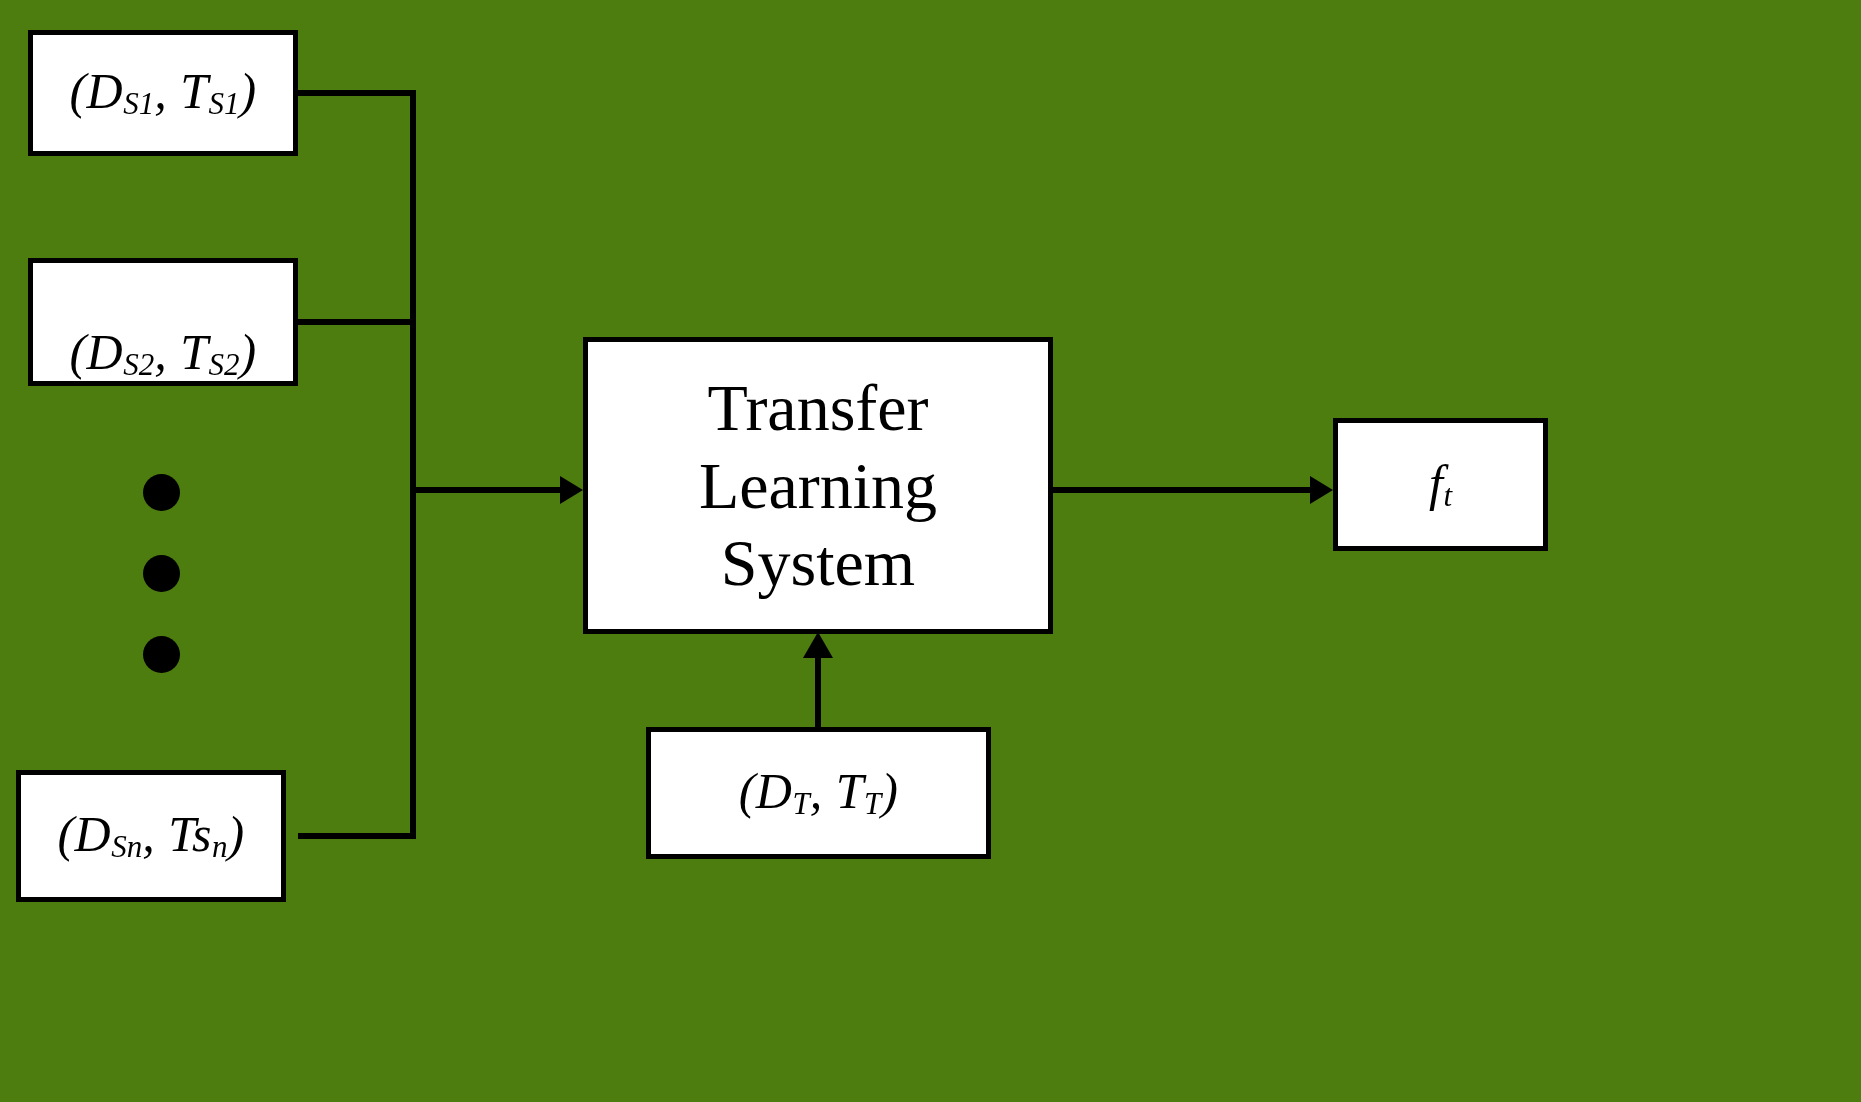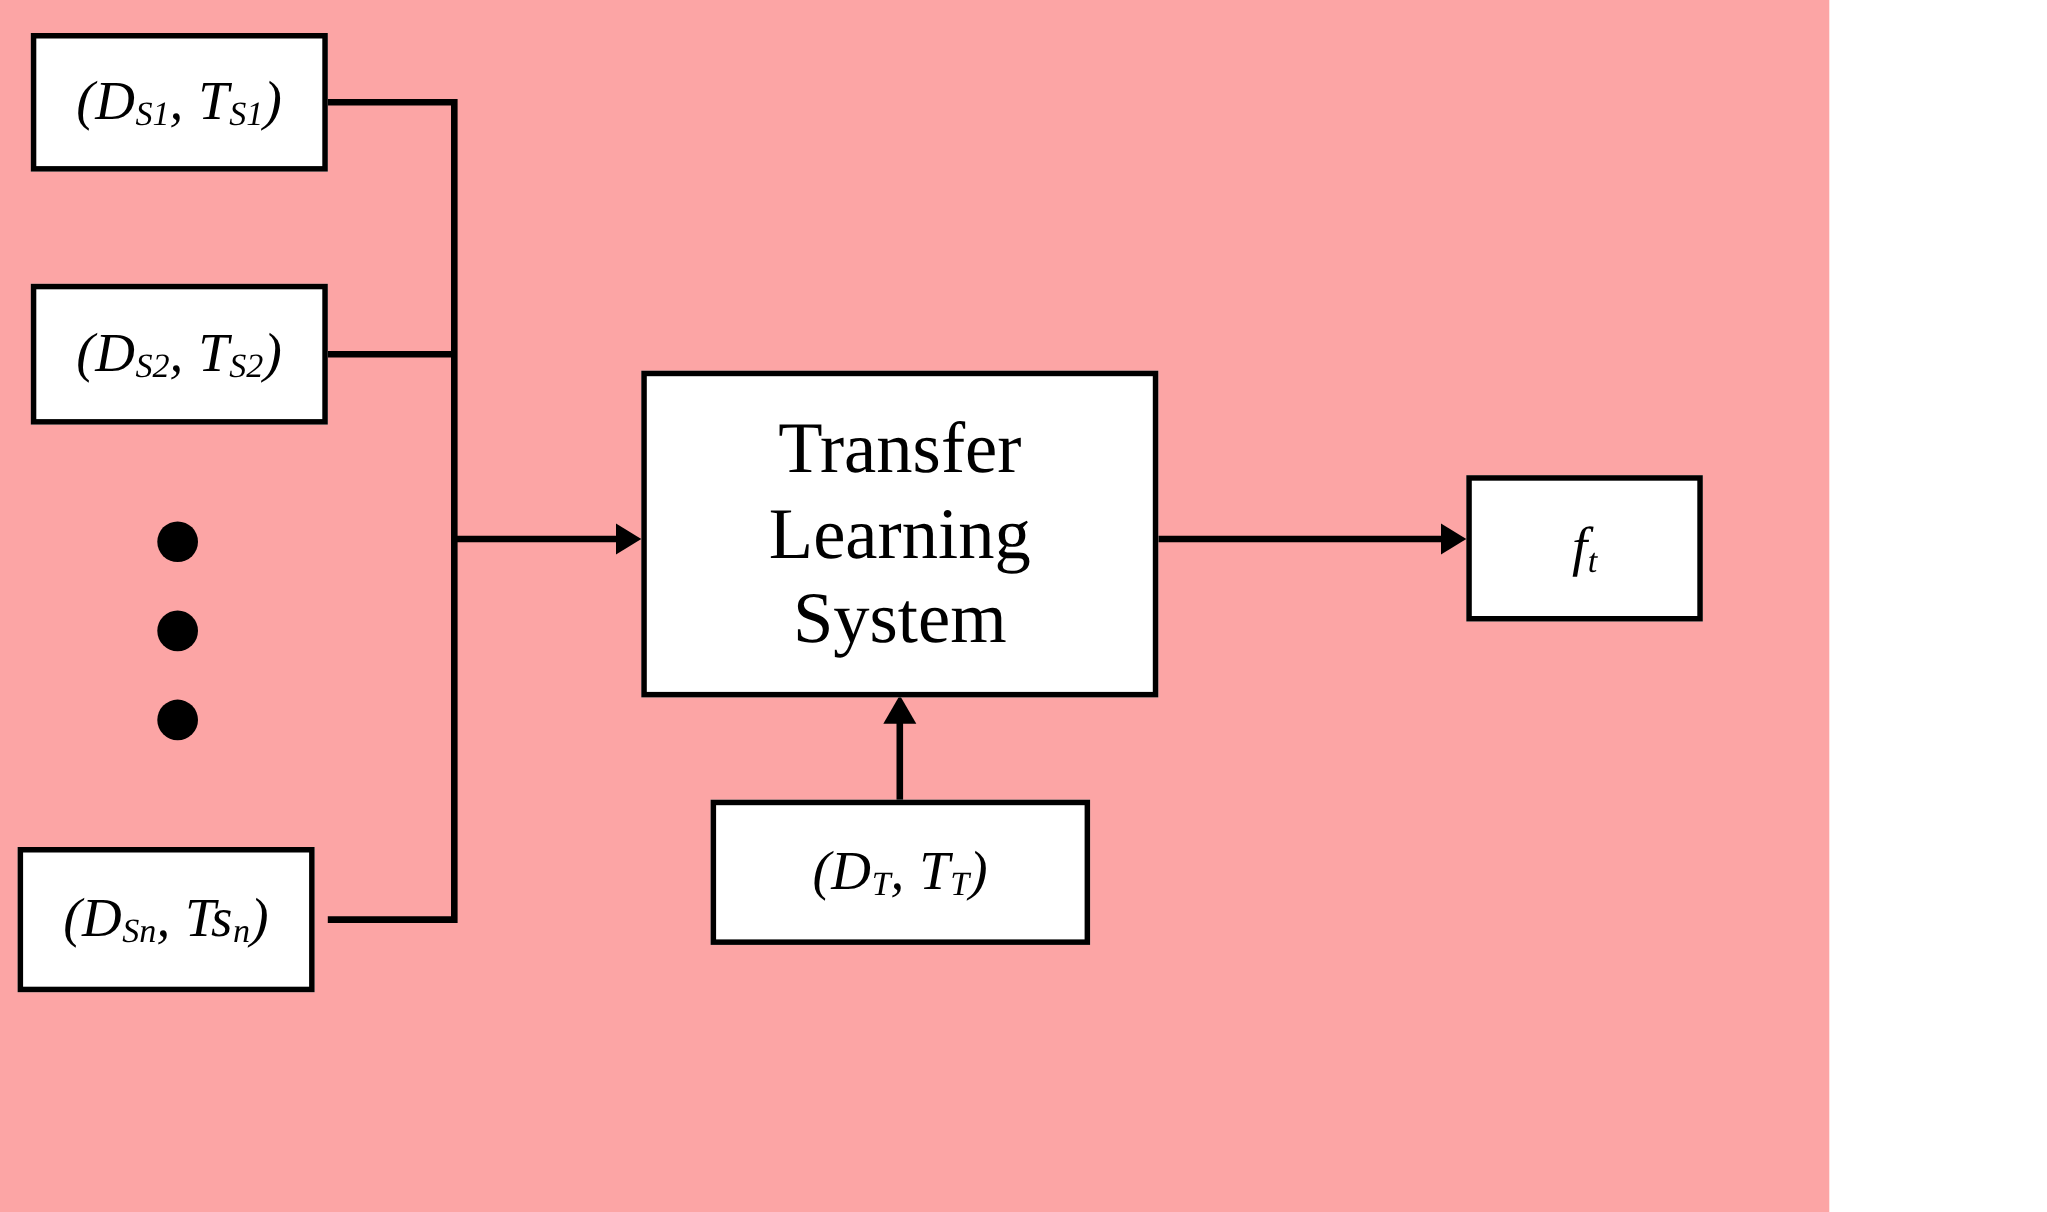--- a/index.html
+++ b/index.html
@@ -6,23 +6,23 @@
     margin: 0;
     padding: 0;
     background: #ffffff;
   }
   body {
     font-family: "Liberation Serif", serif;
     color: #000000;
   }
   #canvas {
     position: relative;
-    width: 1663px;
+    width: 1861px;
     height: 1102px;
-    background: #fca5a5;
+    background: #4d7c0f;
     overflow: hidden;
   }
   .node {
     position: absolute;
     box-sizing: border-box;
     border: 5px solid #000000;
     background: #ffffff;
     display: flex;
     align-items: center;
     justify-content: center;
@@ -45,27 +45,27 @@
   .plain {
     font-family: "Liberation Serif", serif;
     font-style: normal;
     font-size: 66px;
     line-height: 1.18;
     white-space: pre-line;
   }
 
   
   #src-1 { left: 28px;  top: 30px;   width: 270px; height: 126px; }
-  #src-2 { left: 28px;  top: 258px;  width: 270px; height: 128px; }
+  #src-2 { left: 28px;  top: 258px;  width: 270px; height: 128px; align-items: flex-end; }
   #src-n { left: 16px;  top: 770px;  width: 270px; height: 132px; }
 
   
   #tls    { left: 583px;  top: 337px; width: 470px; height: 297px; }
   #target { left: 646px;  top: 727px; width: 345px; height: 132px; }
-  #output { left: 1333px; top: 418px; width: 215px; height: 133px; margin-top: 14px; }
+  #output { left: 1333px; top: 418px; width: 215px; height: 133px; }
 
   .dots {
     position: absolute;
     left: 143px;
     top: 474px;
     width: 54px;
     height: 200px;
   }
   .dot {
     position: absolute;

